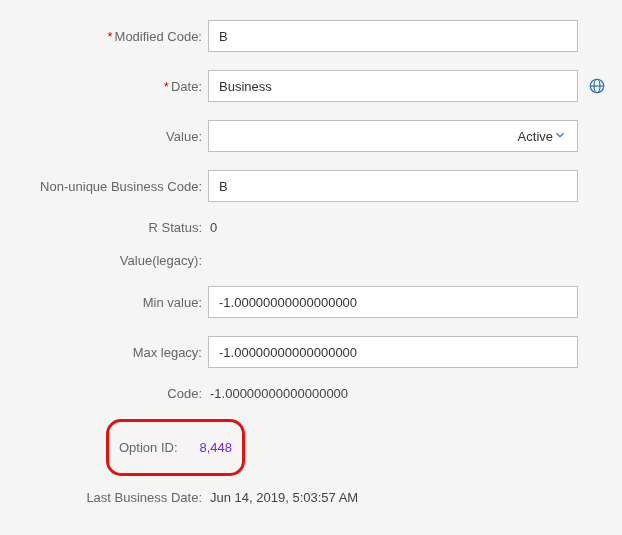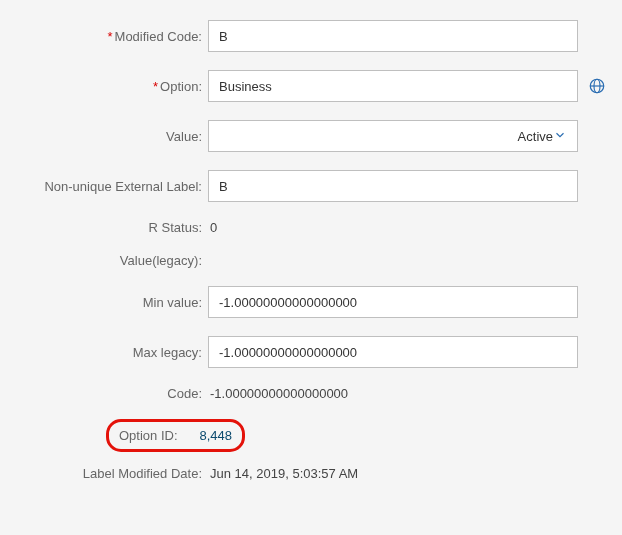--- a/index.html
+++ b/index.html
@@ -6,40 +6,40 @@
   .form{width:622px;height:535px;box-sizing:border-box;padding:20px 12px}
   .row{display:flex;align-items:center;margin-bottom:18px}
   .lab{width:190px;text-align:right;padding-right:6px;color:#666;position:relative}
   .req{color:#d80000;margin-right:2px}
   .val{flex:1;display:flex;align-items:center}
   .val input, .val .select{width:370px;height:32px;box-sizing:border-box;border:1px solid #bfbfbf;background:#fff;padding:0 10px;font:inherit;color:#333}
   .select{display:flex;align-items:center;justify-content:flex-end;cursor:pointer}
   .chev{color:#2a6db2}
   .static{color:#444;padding-left:2px}
   .globe{margin-left:10px;color:#2a6db2;cursor:pointer;display:flex}
-  .hl{border:3px solid #e4120a;border-radius:15px;padding:6px 10px;display:inline-flex;align-items:flex-start;margin-left:-12px}
+  .hl{border:3px solid #e4120a;border-radius:15px;padding:18px 10px;display:inline-flex;align-items:flex-start;margin-left:-12px}
   .hl .hl-lab{color:#666;margin-right:6px}
 </style>
 </head>
 <body>
 
 <div class="form">
 
   <div class="row">
     <div class="lab">
       <span class="req">*</span><span>Modified Code:</span>
     </div>
     <div class="val">
       <input type="text" value="B" style="">
     </div>
   </div>
 
   <div class="row">
     <div class="lab">
-      <span class="req">*</span><span>Option:</span>
+      <span class="req">*</span><span>Date:</span>
     </div>
     <div class="val">
       <input type="text" value="Business" style="">
       <span class="globe">
         <svg width="18" height="18" viewBox="0 0 24 24" fill="none" stroke="currentColor" stroke-width="1.6">
           <circle cx="12" cy="12" r="9"></circle>
           <ellipse cx="12" cy="12" rx="4" ry="9"></ellipse>
           <line x1="3" y1="12" x2="21" y2="12"></line>
         </svg>
       </span>
@@ -54,21 +54,21 @@
         <span class="chev">
           <svg width="14" height="14" viewBox="0 0 24 24" fill="none" stroke="currentColor" stroke-width="2">
               <polyline points="6 9 12 15 18 9"></polyline>
             </svg>
         </span>
       </div>
     </div>
   </div>
 
   <div class="row">
-    <div class="lab">Non-unique External Label:</div>
+    <div class="lab">Non-unique Business Code:</div>
     <div class="val">
       <input type="text" value="B" style="">
     </div>
   </div>
 
   <div class="row">
     <div class="lab">R Status:</div>
     <div class="val">
         <span class="static">0</span>
       </div>
@@ -99,24 +99,24 @@
     <div class="lab">Code:</div>
     <div class="val">
         <span class="static">-1.00000000000000000</span>
       </div>
   </div>
 
   <div class="row" style="margin-bottom:14px">
     <div style="width:106px"></div>
     <div class="hl">
       <span class="hl-lab">Option ID:</span>
-      <span class="static" style="margin-left:14px;color:#0c4a6e">8,448</span>
+      <span class="static" style="margin-left:14px;color:#6d28d9">8,448</span>
     </div>
   </div>
 
   <div class="row">
-    <div class="lab">Label Modified Date:</div>
+    <div class="lab">Last Business Date:</div>
     <div class="val">
         <span class="static">Jun 14, 2019, 5:03:57 AM</span>
       </div>
   </div>
 
 </div>
 
 </body></html>

